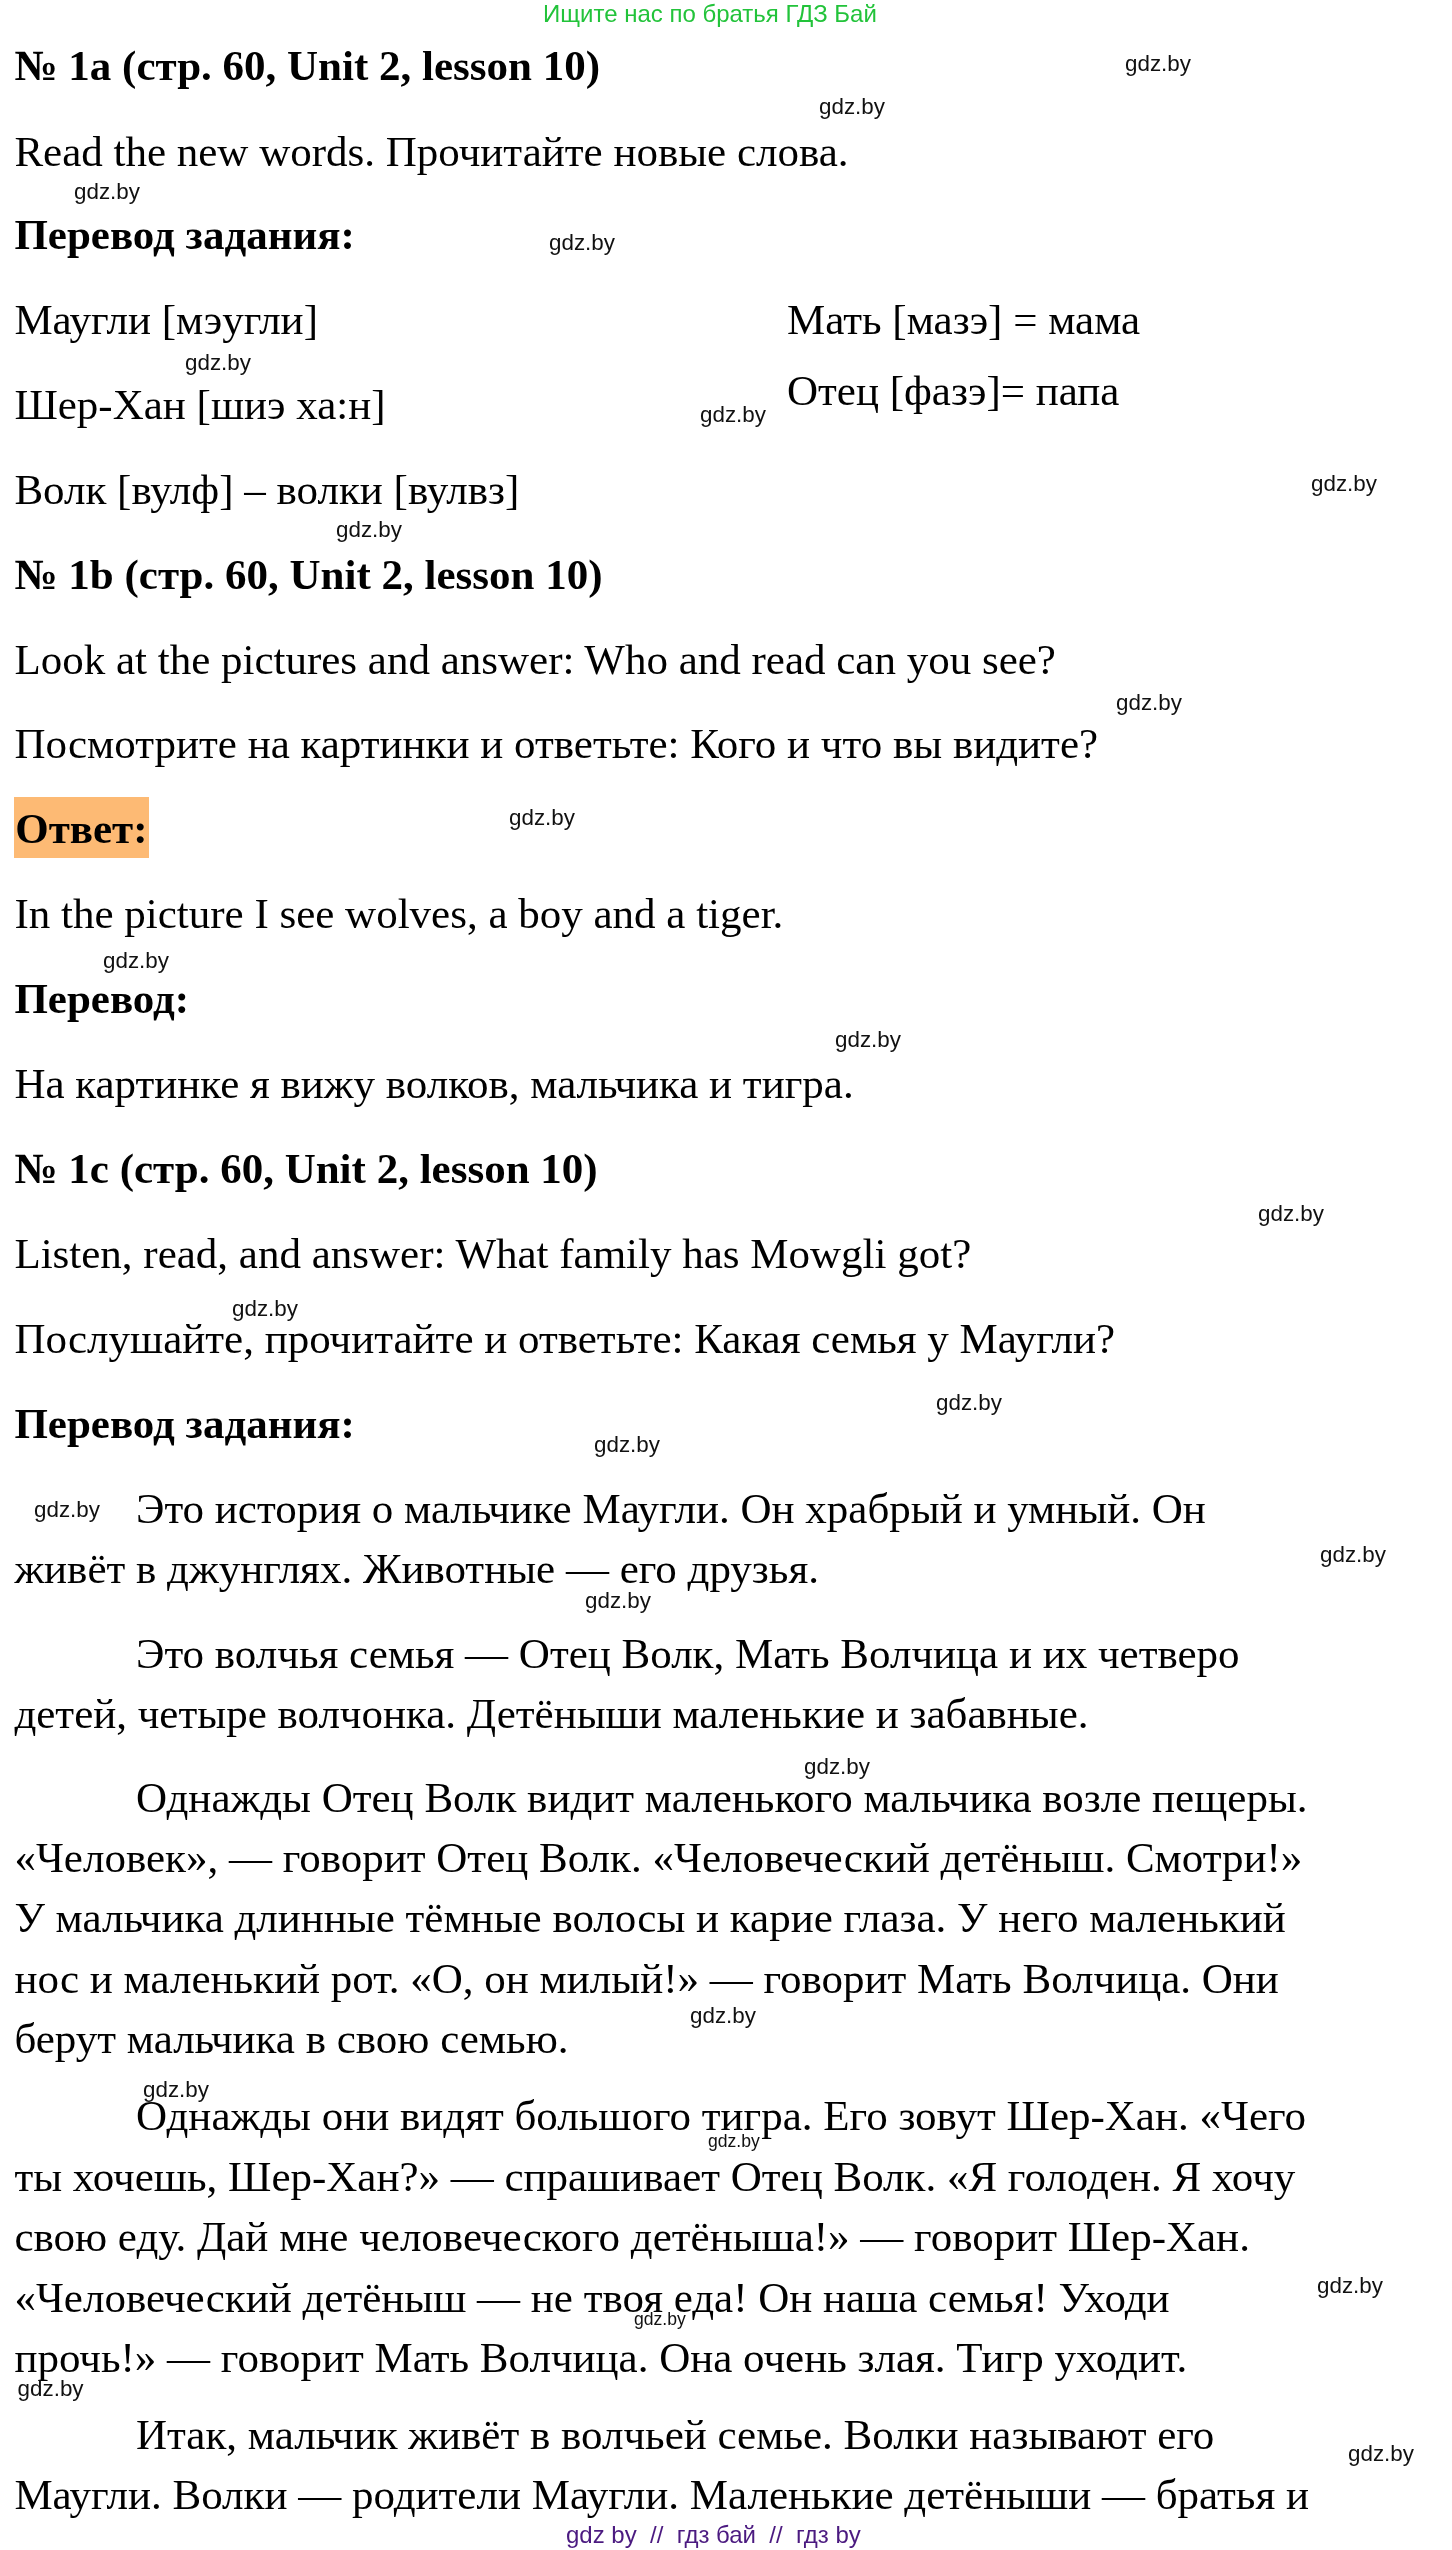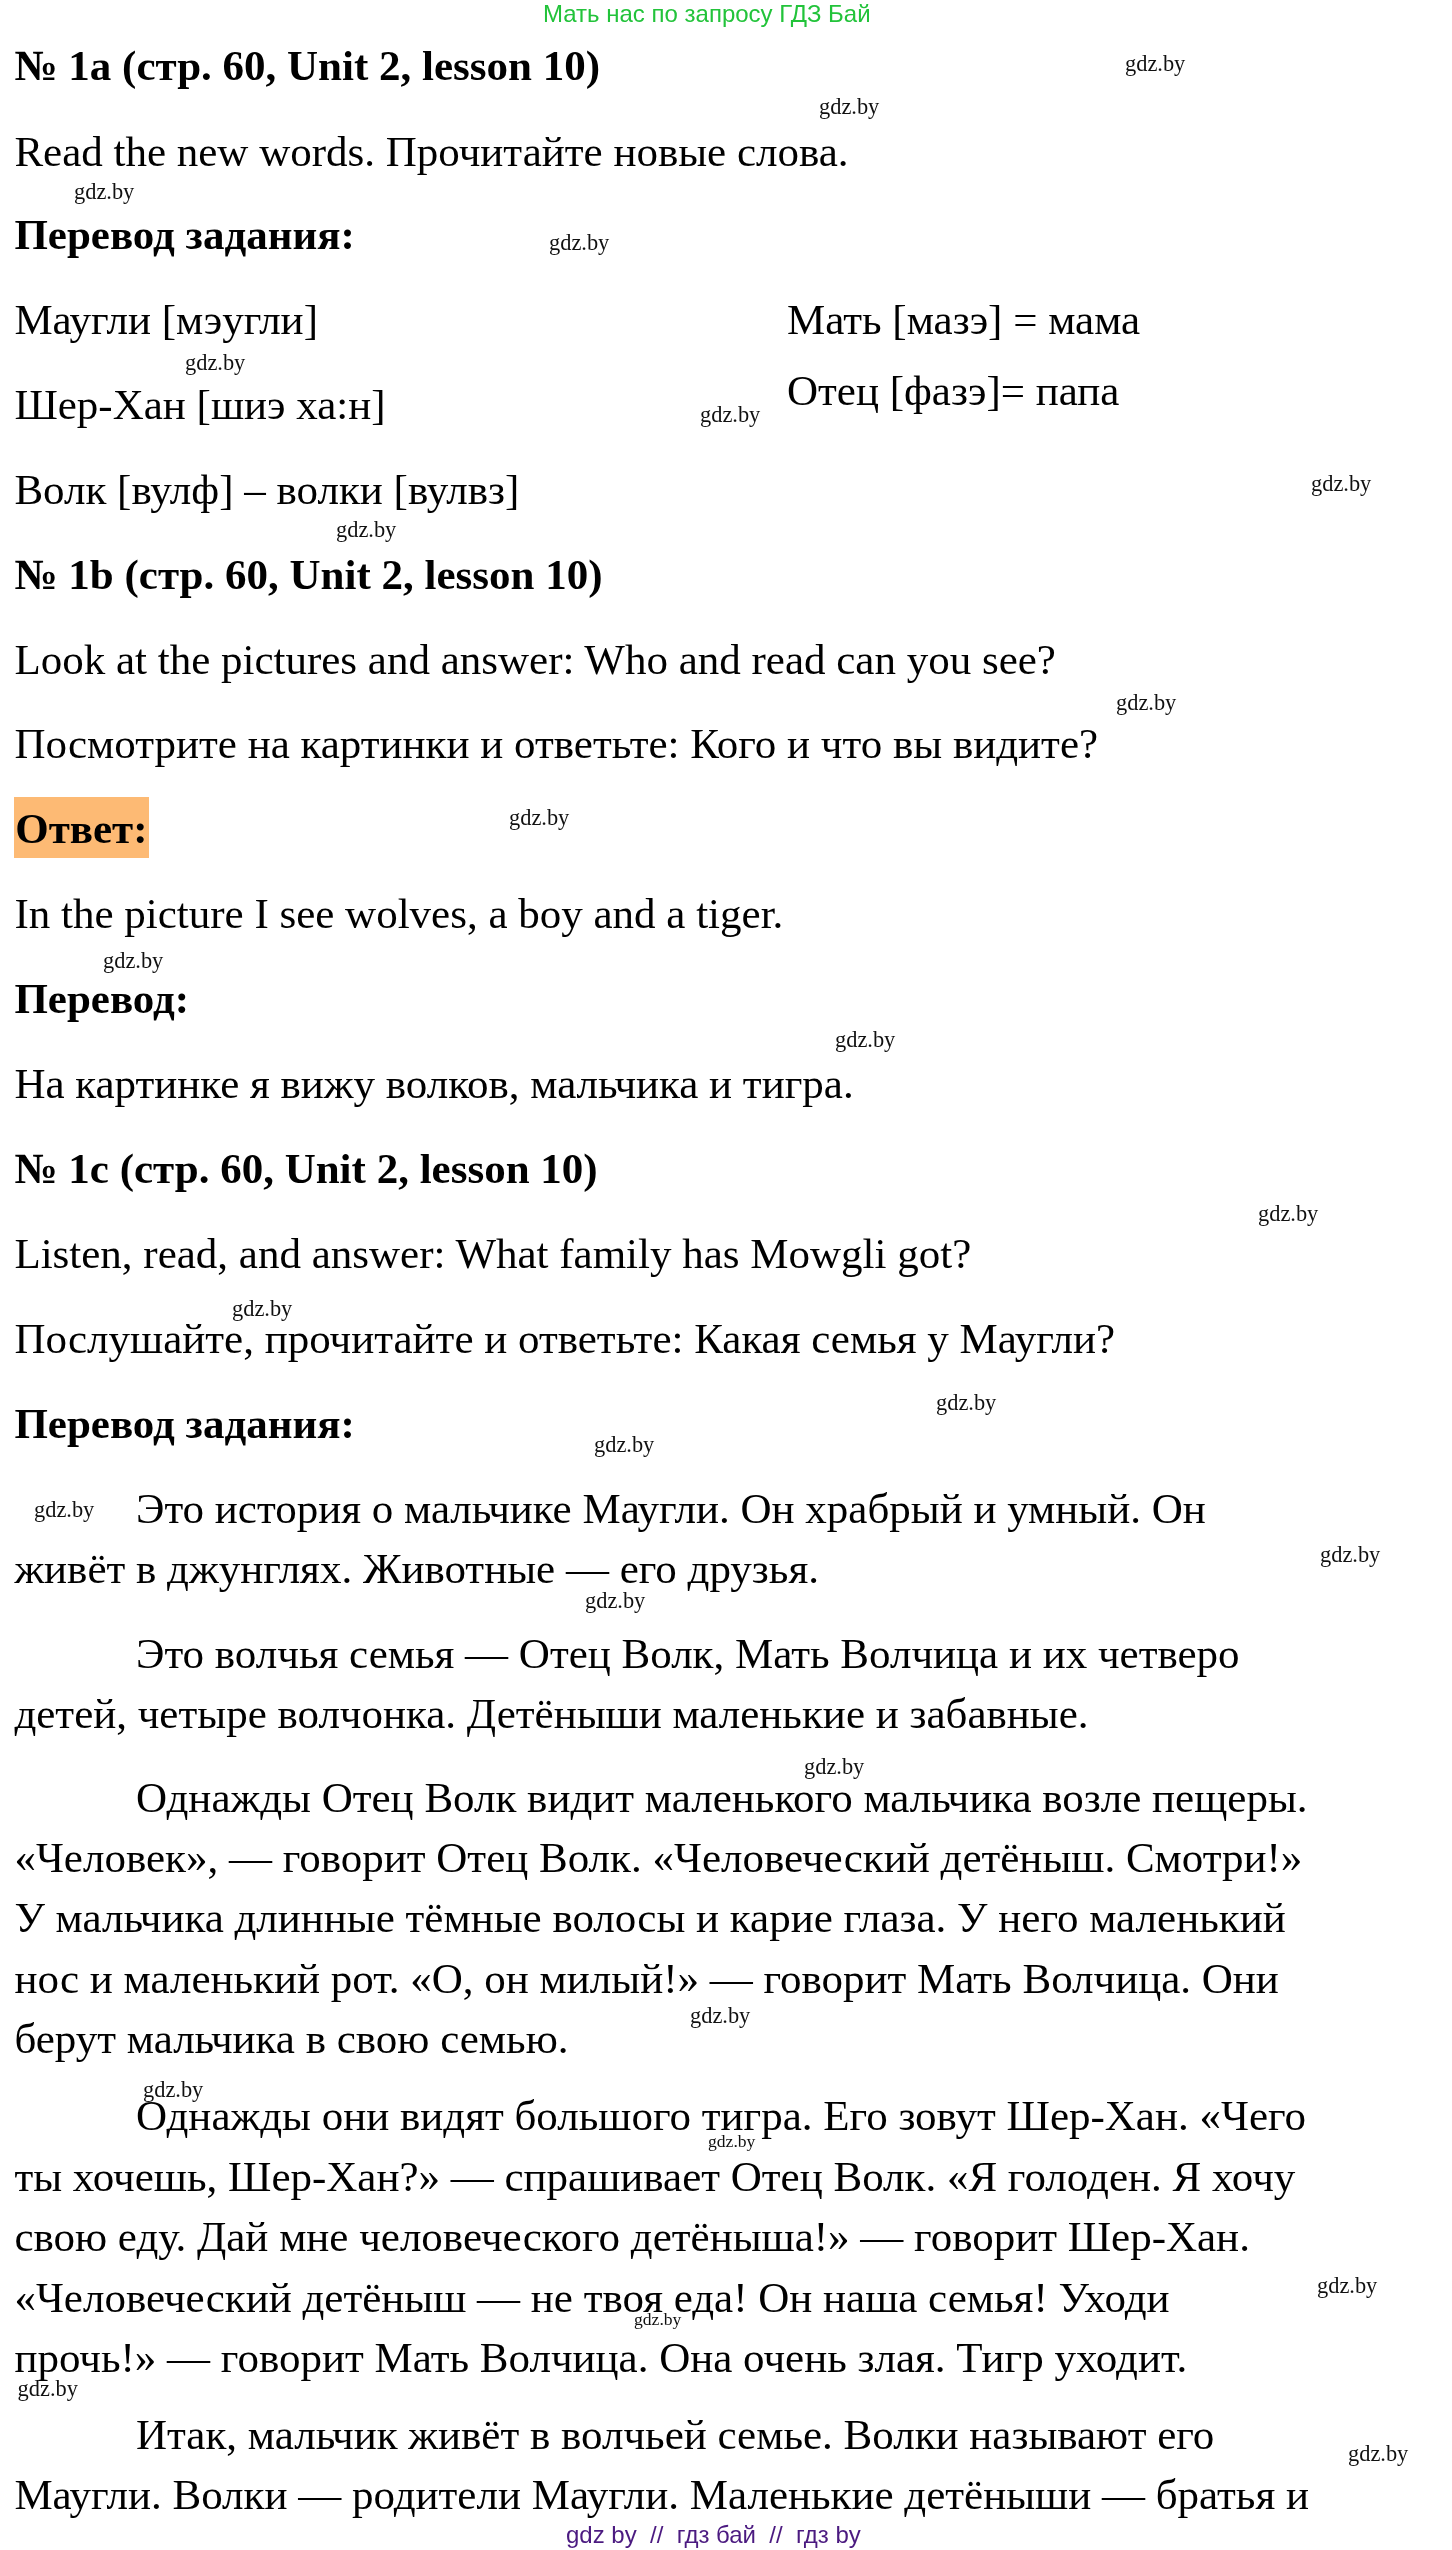--- a/index.html
+++ b/index.html
@@ -1,29 +1,29 @@
 <!DOCTYPE html>
 <html style="font-size:13px"><head>
 <meta charset="utf-8">
 <style>
   html, body { margin: 0; padding: 0; background: #ffffff; }
   body { width: 1452px; height: 2550px; position: relative; overflow: hidden; }
   .abs { position: absolute; white-space: nowrap; }
   .serif { font-family: "Liberation Serif", serif; color: #000; font-size: 43px; line-height: 1; }
   .bold { font-weight: bold; }
   .hl { background: #fdba74; padding: 0 1.6px; }
-  .wm { font-family: Liberation Serif, serif; color: #111; font-size: 22.4px; line-height: 1; }
+  .wm { font-family: Liberation Sans, sans-serif; color: #111; font-size: 22.4px; line-height: 1; }
   .wm.small { font-size: 17.6px; }
   .top-banner { font-family: "Liberation Sans", sans-serif; font-size: 24px; color: #22c33a; line-height: 1; }
   .footer { font-family: "Liberation Sans", sans-serif; font-size: 24px; color: #4b1a80; line-height: 1; }
 </style>
 </head>
 <body>
 
-<div class="abs top-banner" style="left:543px; top:1.6px;">Мать нас по запросу ГДЗ Бай</div>
+<div class="abs top-banner" style="left:543px; top:1.6px;">Ищите нас по братья ГДЗ Бай</div>
 
 <div class="abs serif bold" style="left:14.4px; top:44px;">№ 1a (стр. 60, Unit 2, lesson 10)</div>
 <div class="abs serif" style="left:14.4px; top:130px;">Read the new words. Прочитайте новые слова.</div>
 <div class="abs serif bold" style="left:14.4px; top:213px;">Перевод задания:</div>
 
 <div class="abs serif" style="left:14.4px; top:298px;">Маугли [мэугли]</div>
 <div class="abs serif" style="left:787px; top:298px;">Мать [мазэ] = мама</div>
 <div class="abs serif" style="left:14.4px; top:383px;">Шер-Хан [шиэ ха:н]</div>
 <div class="abs serif" style="left:787px; top:369px;">Отец [фазэ]= папа</div>
 <div class="abs serif" style="left:14.4px; top:468px;">Волк [вулф] – волки [вулвз]</div>

